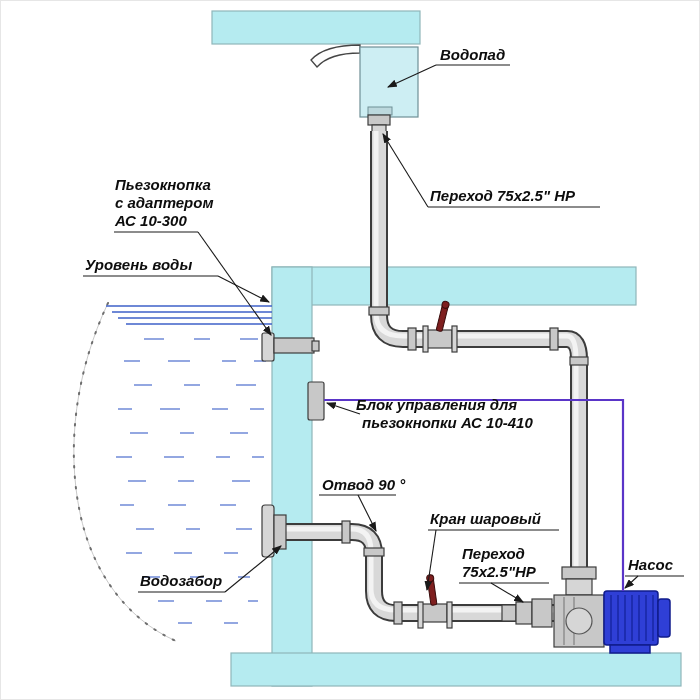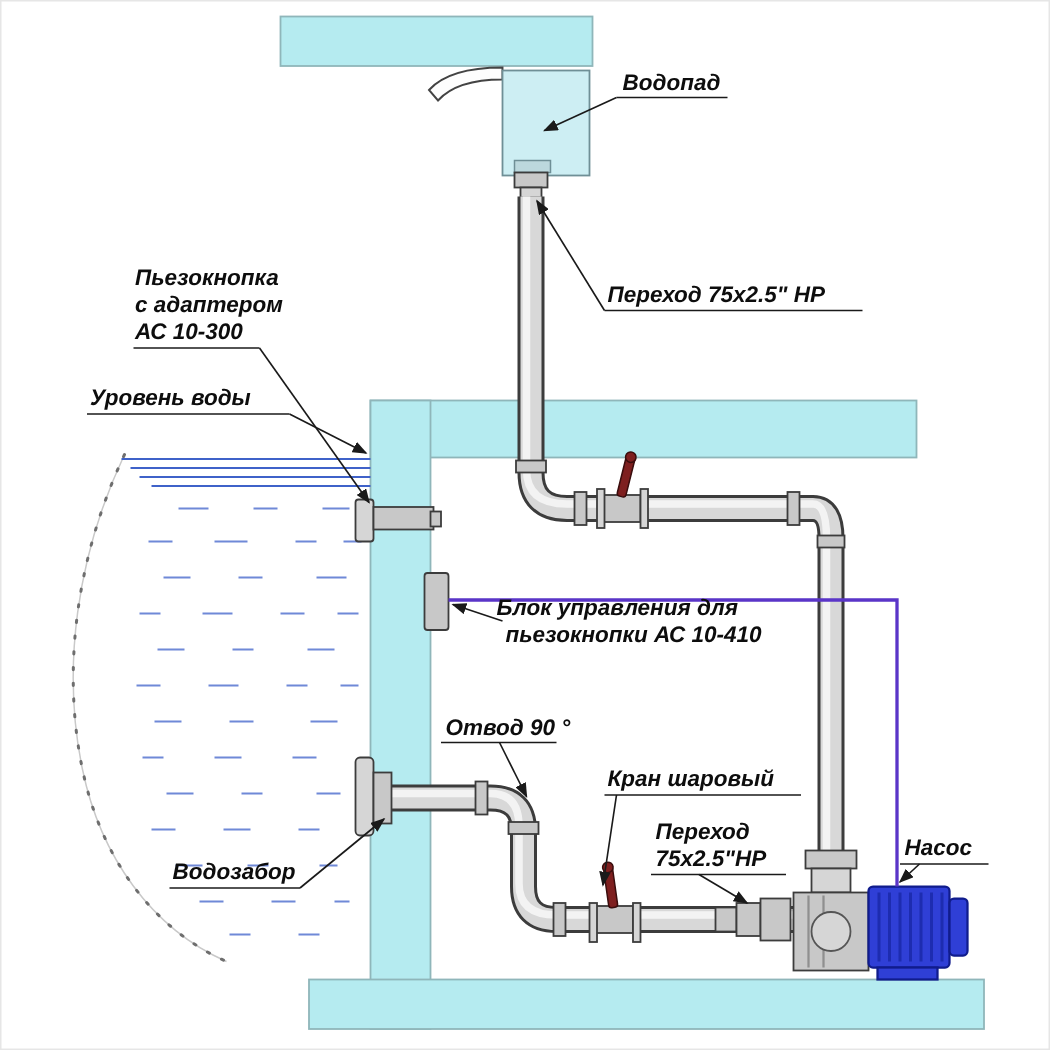--- a/index.html
+++ b/index.html
@@ -1,16 +1,16 @@
 <!DOCTYPE html>
 <html style="--wall: #b5ebf0; --wall_border: #8fb6ba; --waterfall_box: #cdeef3; --pipe: #d8d8d8; --pipe_outline: #3c3c3c; --valve_handle: #7e1f1f; --pump_motor: #2f3fd6; --wire: #5a35c8; --water: #3f62c9; --leader: #1a1a1a;"><head>
 <meta charset="utf-8">
 <style>
   html,body{margin:0;padding:0;background:#ffffff;}
-  .canvas{width:700px;height:700px;position:relative;background:#ffffff;box-sizing:border-box;border:1px solid #e6e6e6;}
+  .canvas{width:700px;height:700px;position:relative;background:#ffffff;box-sizing:border-box;border:1px solid #e6e6e6;padding-left:25px;}
   svg{display:block;}
   .wall{fill:var(--wall,#b5ebf0);stroke:var(--wall_border,#8fb6ba);stroke-width:1.2;}
   .box{fill:var(--waterfall_box,#cdeef3);stroke:#6f8f96;stroke-width:1.2;}
   .pipeO{stroke:var(--pipe_outline,#3c3c3c);stroke-width:18;fill:none;stroke-linejoin:round;}
   .pipeB{stroke:var(--pipe,#d8d8d8);stroke-width:14;fill:none;stroke-linejoin:round;}
   .pipeH{stroke:#f3f3f3;stroke-width:5;fill:none;stroke-linejoin:round;}
   .fit{fill:#c8c8c8;stroke:#3c3c3c;stroke-width:1.2;}
   .fit2{fill:#d6d6d6;stroke:#3c3c3c;stroke-width:1.2;}
   .handle{fill:var(--valve_handle,#7e1f1f);stroke:#3a0d0d;stroke-width:1;}
   .motor{fill:var(--pump_motor,#2f3fd6);stroke:#101c8c;stroke-width:1.5;}

